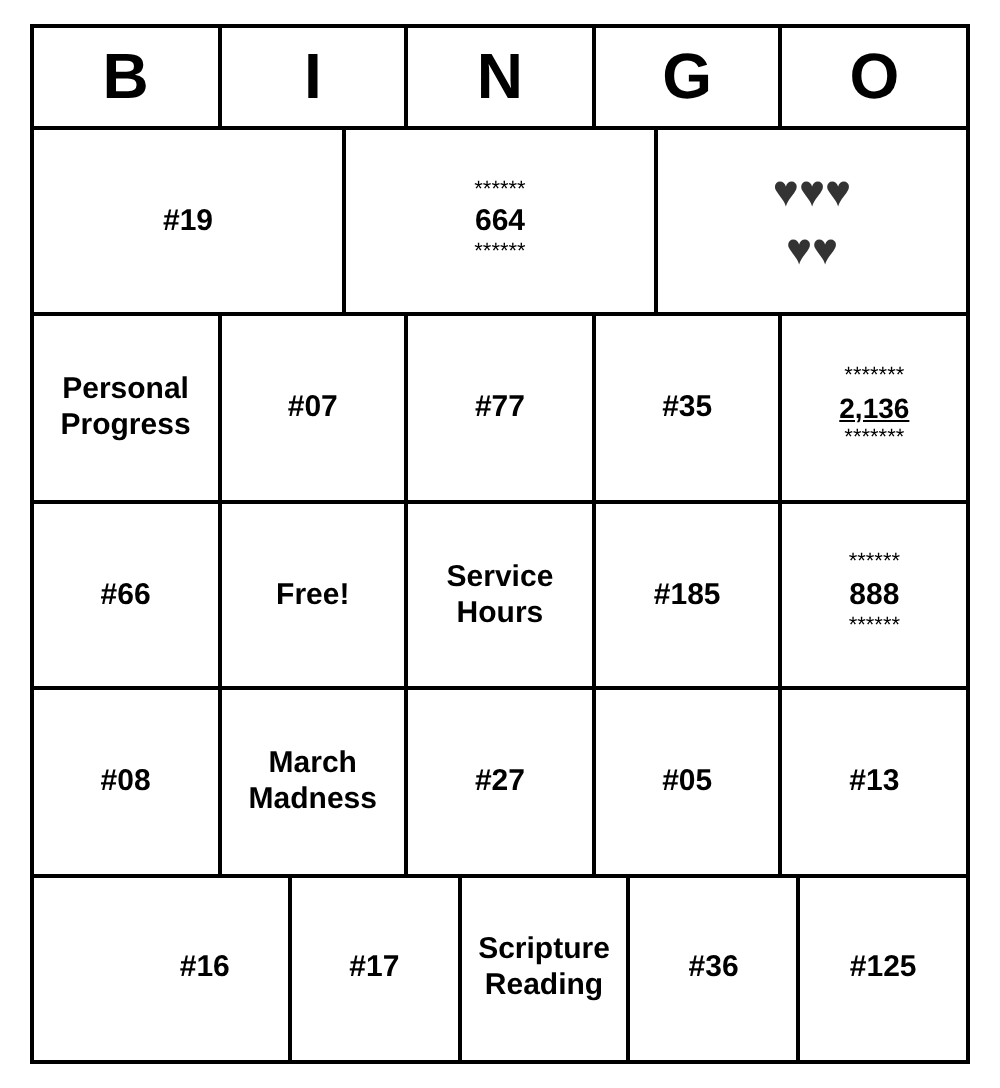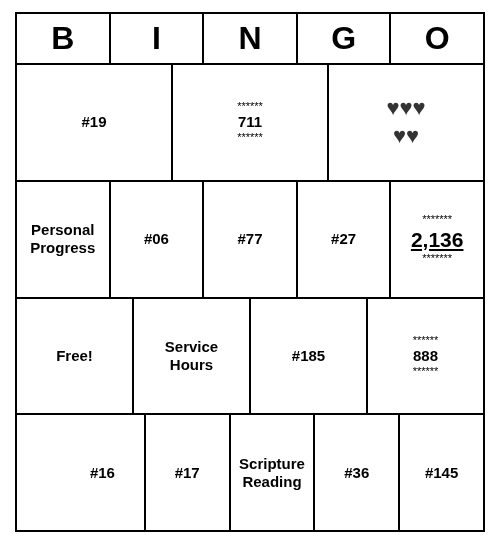--- a/index.html
+++ b/index.html
@@ -99,42 +99,50 @@
   <div class="header-cell">B</div>
       <div class="header-cell">I</div>
       <div class="header-cell">N</div>
       <div class="header-cell">G</div>
       <div class="header-cell">O</div>
     </div>
   <div class="bingo-body">
   <div class="bingo-row">
         <div class="bingo-cell">#19</div>
         <div class="bingo-cell">
-          <div class="cell-stars">******<br><span style="font-size:15px;font-weight:bold;">711</span><br>******</div>
+          <div class="cell-stars">******<br><span style="font-size:15px;font-weight:bold;">664</span><br>******</div>
         </div>
         <div class="bingo-cell hearts-cell" style="color: rgb(51, 51, 51);">♥♥♥<br>♥♥</div>
       </div>
       <div class="bingo-row">
         <div class="bingo-cell">Personal<br>Progress</div>
-        <div class="bingo-cell">#06</div>
+        <div class="bingo-cell">#07</div>
         <div class="bingo-cell">#77</div>
-        <div class="bingo-cell">#27</div>
+        <div class="bingo-cell">#35</div>
         <div class="bingo-cell">
-          <div class="cell-stars">*******<br><span style="font-size:21px;font-weight:bold;text-decoration:underline;">2,136</span><br>*******</div>
+          <div class="cell-stars">*******<br><span style="font-size:14px;font-weight:bold;text-decoration:underline;">2,136</span><br>*******</div>
         </div>
       </div>
       <div class="bingo-row">
+        <div class="bingo-cell">#66</div>
         <div class="bingo-cell">Free!</div>
         <div class="bingo-cell">Service<br>Hours</div>
         <div class="bingo-cell">#185</div>
         <div class="bingo-cell">
           <div class="cell-stars">******<br><span style="font-size:15px;font-weight:bold;text-align:center;">888</span><br>******</div>
         </div>
       </div>
       <div class="bingo-row">
+        <div class="bingo-cell">#08</div>
+        <div class="bingo-cell">March<br>Madness</div>
+        <div class="bingo-cell">#27</div>
+        <div class="bingo-cell">#05</div>
+        <div class="bingo-cell">#13</div>
+      </div>
+      <div class="bingo-row">
         <div class="bingo-cell">#16</div>
         <div class="bingo-cell">#17</div>
         <div class="bingo-cell">Scripture<br>Reading</div>
         <div class="bingo-cell">#36</div>
-        <div class="bingo-cell">#145</div>
+        <div class="bingo-cell">#125</div>
       </div>
     </div>
 </div>
 
 </body></html>

